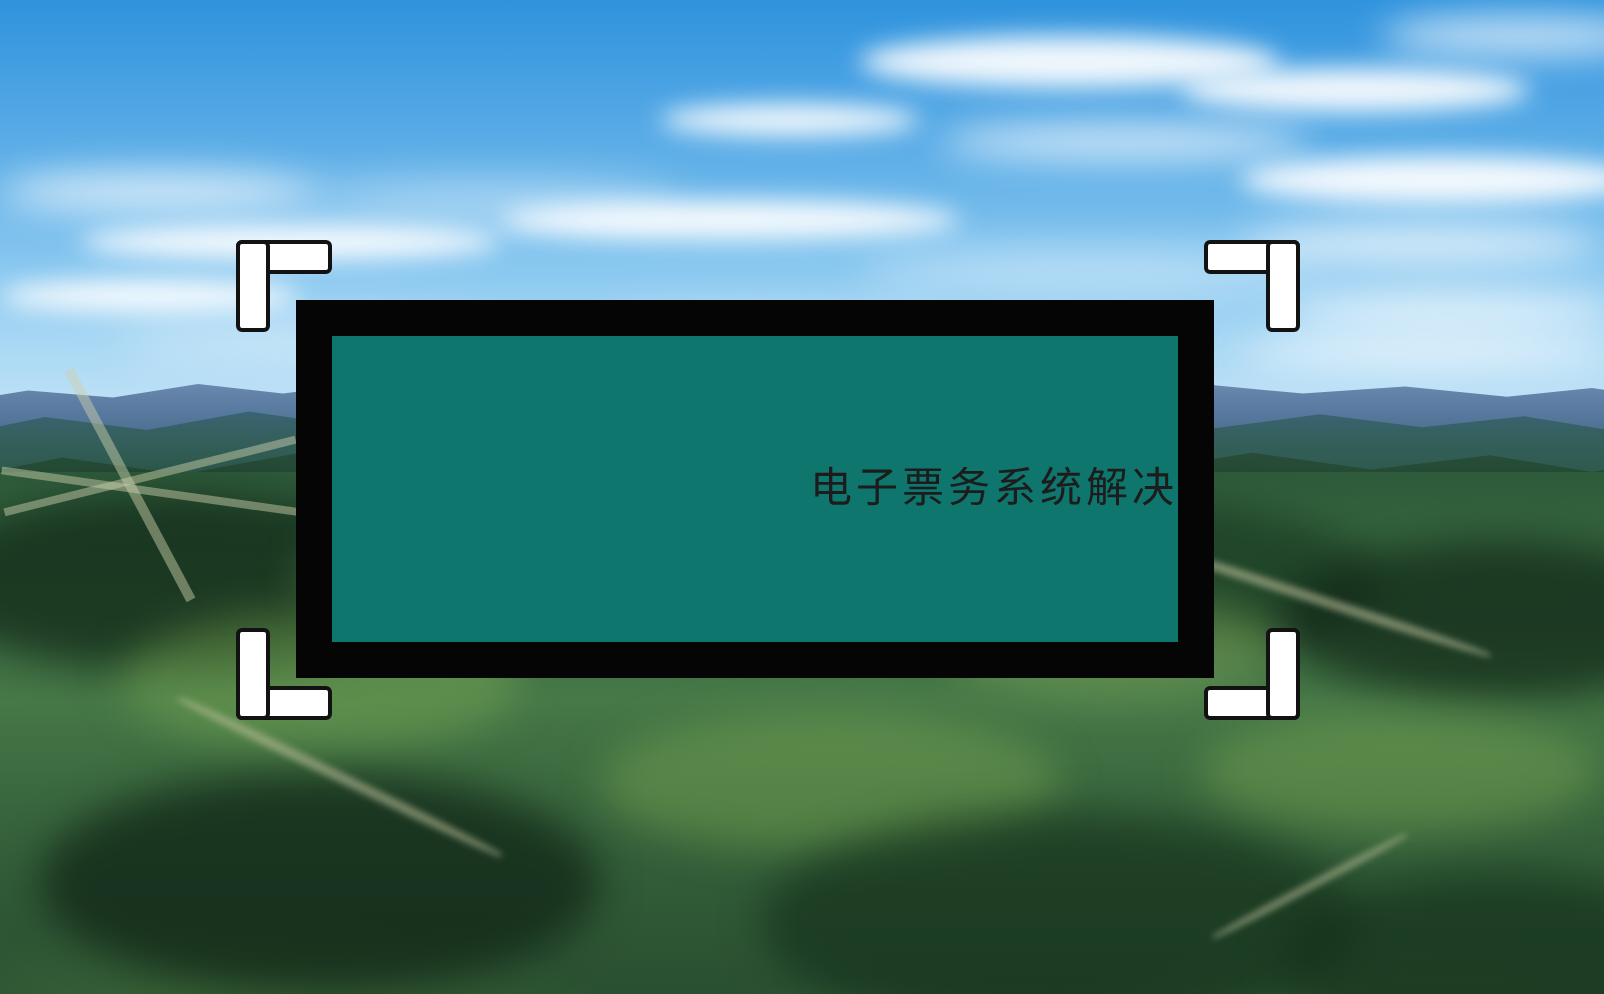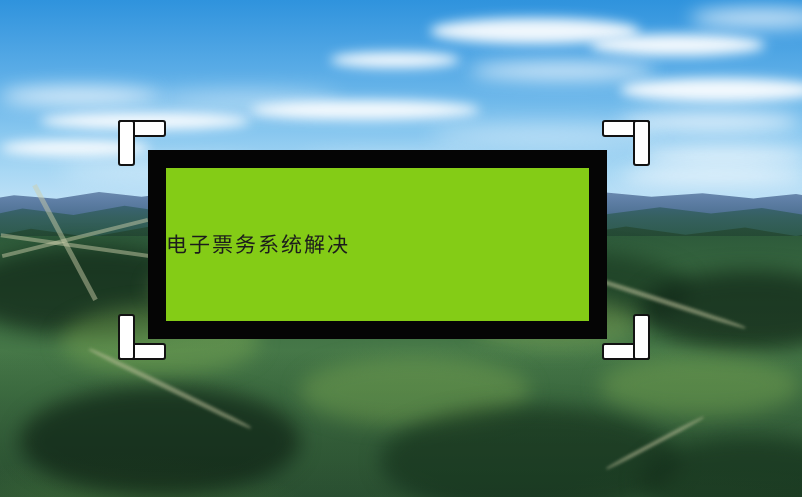--- a/index.html
+++ b/index.html
@@ -146,24 +146,24 @@
     width: 459px;
     height: 189px;
     background: #050505;
     box-sizing: border-box;
     padding: 18px;
     z-index: 2;
   }
   .card-inner {
     width: 100%;
     height: 100%;
-    background: #84cc16;
+    background: #0f766e;
     display: flex;
     flex-direction: column;
-    align-items: flex-start;
+    align-items: flex-end;
     justify-content: center;
     box-sizing: border-box;
   }
   .title-line {
     color: #1c1c1c;
     font-size: 21px;
     line-height: 40px;
     letter-spacing: 2px;
     white-space: nowrap;
     font-weight: 400;

